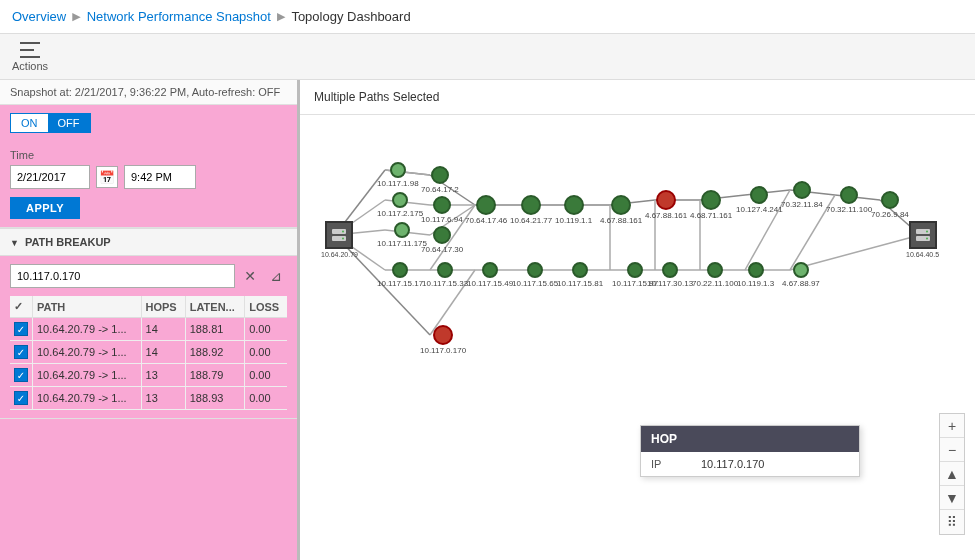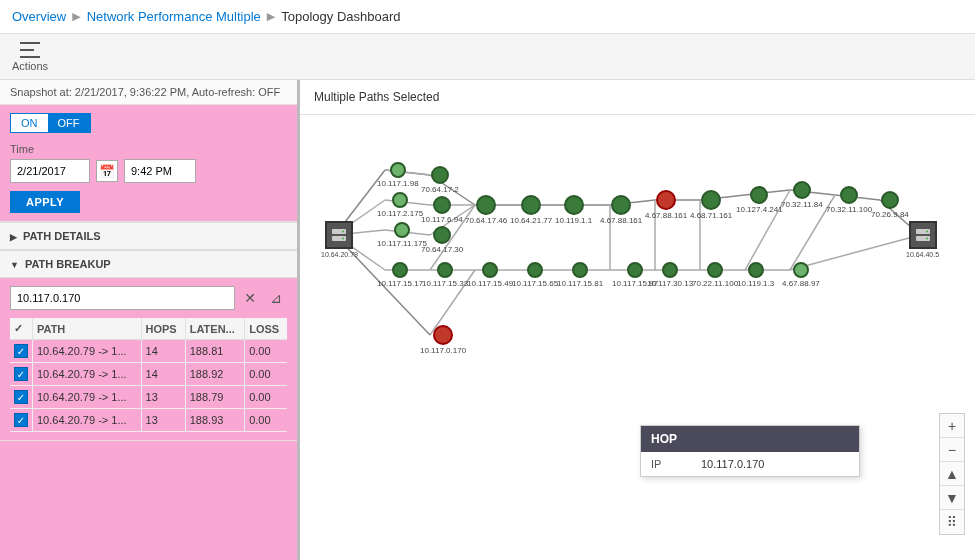--- a/index.html
+++ b/index.html
@@ -80,21 +80,21 @@
     }
 
     .toggle-section {
       padding: 8px 10px;
       border-bottom: 1px solid #e0e0e0;
     }
     .toggle-row {
       display: flex;
       align-items: flex-start;
       gap: 0;
-      margin-bottom: 10px;
+      margin-bottom: 16px;
     }
     .toggle-btn {
       padding: 3px 10px;
       font-size: 11px;
       cursor: pointer;
       border: 1px solid #0078d4;
     }
     .toggle-on {
       background: #fff;
       color: #0078d4;
@@ -352,21 +352,21 @@
     
     .arrow-right::before { content: '▶'; font-size: 9px; }
     .arrow-down::before { content: '▼'; font-size: 9px; }
   </style>
 </head>
 <body>
 
 <div class="breadcrumb-bar">
   <span class="breadcrumb-item">Overview</span>
   <span class="breadcrumb-sep">▶</span>
-  <span class="breadcrumb-item">Network Performance Multiple</span>
+  <span class="breadcrumb-item">Network Performance Snapshot</span>
   <span class="breadcrumb-sep">▶</span>
   <span class="breadcrumb-item current">Topology Dashboard</span>
 </div>
 
 <div class="actions-bar">
   <div class="actions-btn">
     <div class="actions-icon">
       <span></span>
         <span></span>
         <span></span>
@@ -390,24 +390,20 @@
       </div>
       <div class="time-label">Time</div>
       <div class="time-row">
         <input class="date-input" type="text" value="2/21/2017" style="">
         <div class="cal-icon">📅</div>
         <input class="time-input" type="text" value="9:42 PM" style="">
       </div>
       <button class="apply-btn">APPLY</button>
     </div>
 
-    <div class="section-header">
-      <span class="arrow-right"></span>
-      <span>PATH DETAILS</span>
-    </div>
 
     <div class="section-header">
       <span class="arrow-down"></span>
       <span>PATH BREAKUP</span>
     </div>
 
     <div class="path-breakup">
       <div class="ip-search-row">
         <input class="ip-input" type="text" value="10.117.0.170" style="">
         <div class="icon-btn">✕</div>

